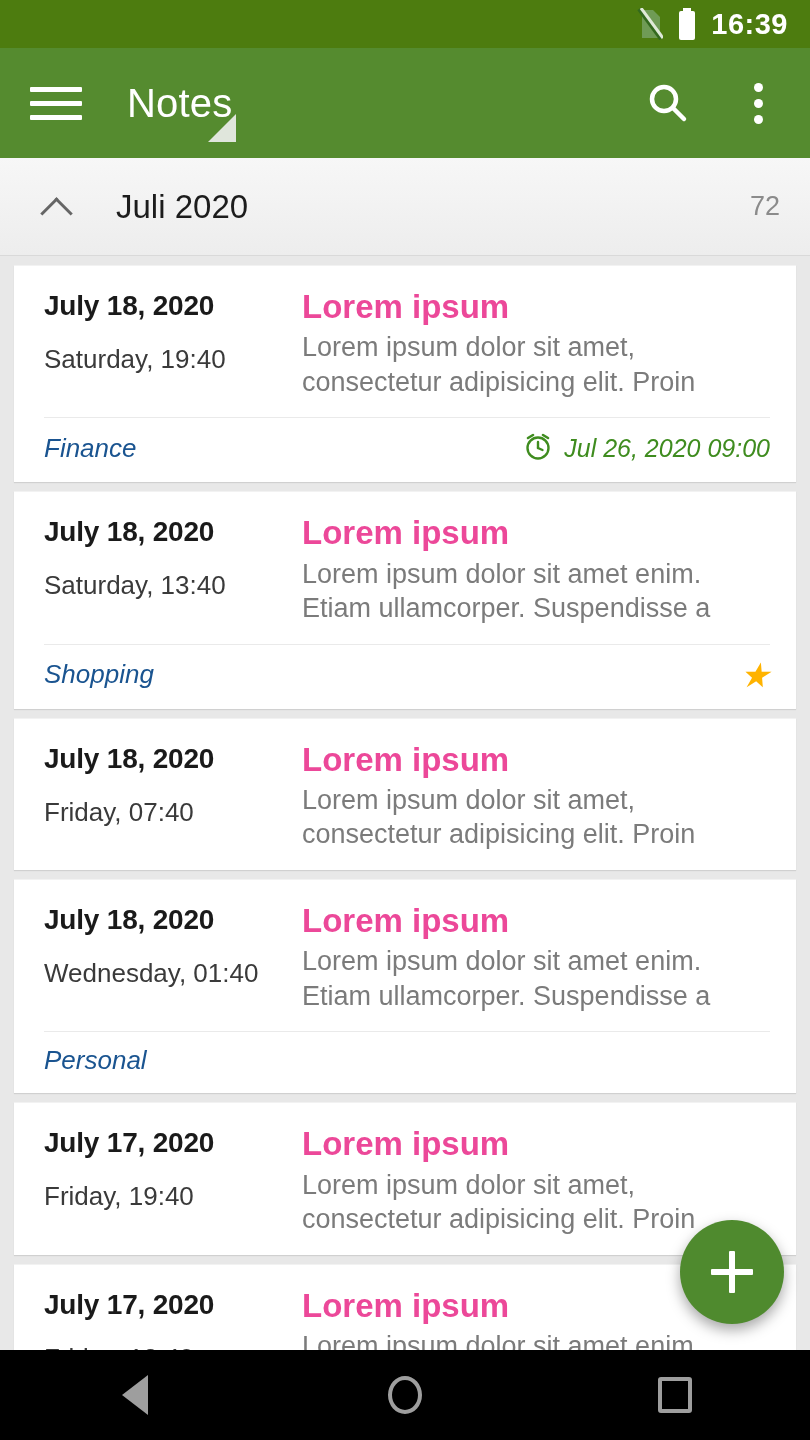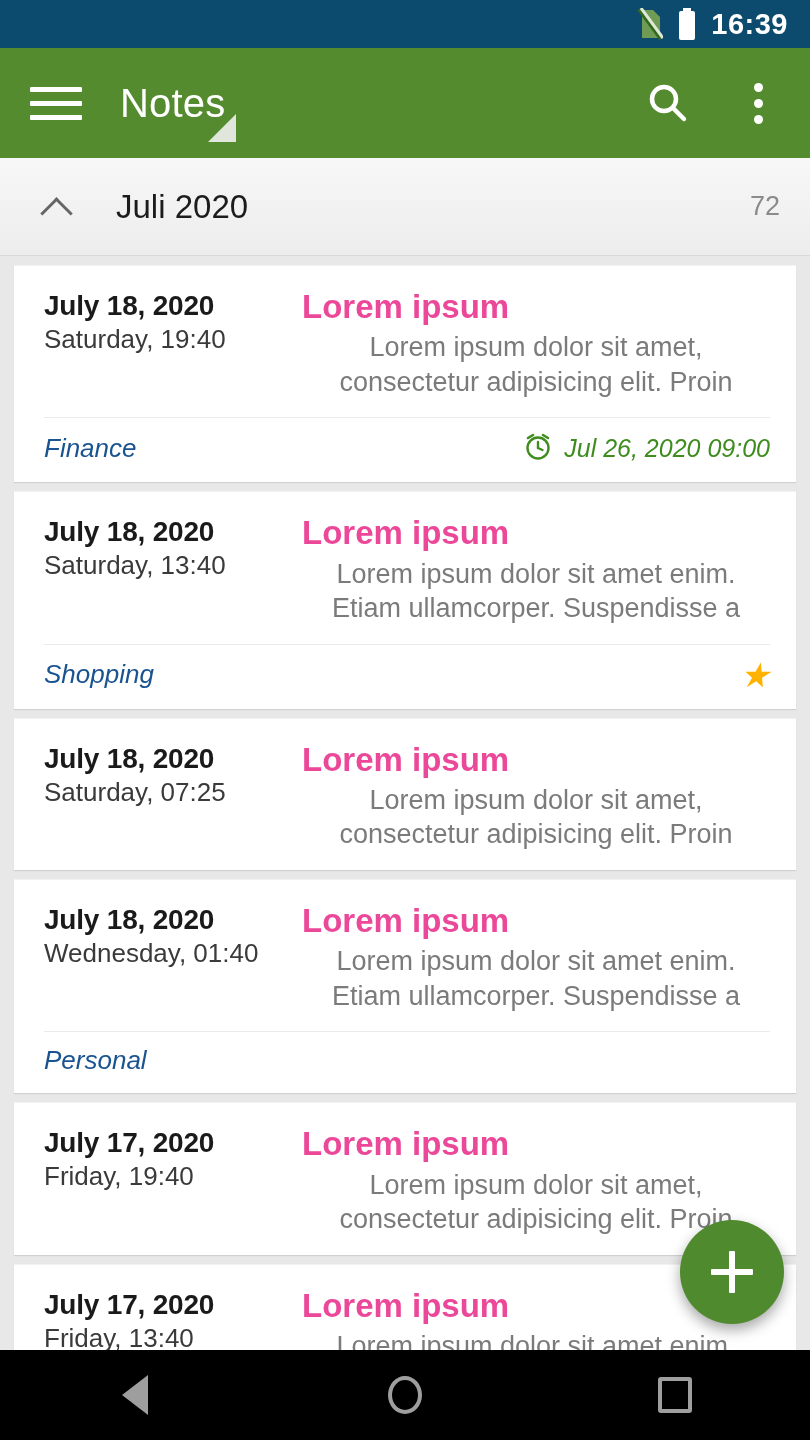--- a/index.html
+++ b/index.html
@@ -6,35 +6,36 @@
   html, body {
     width:810px; height:1440px;
     font-family:"Liberation Sans", sans-serif;
     background:#e8e8e8;
     overflow:hidden;
   }
   .phone { width:810px; height:1440px; display:flex; flex-direction:column; position:relative; }
 
   
   .statusbar {
-    height:48px; background:#0c4a6e; flex:0 0 48px;
+    height:48px; background:#4d7c0f; flex:0 0 48px;
     display:flex; align-items:center; justify-content:flex-end;
     padding-right:22px; gap:14px;
   }
   .sb-icon { display:flex; align-items:center; }
   .sb-time {
     color:#ffffff; font-size:29px; font-weight:bold;
     letter-spacing:0.5px; line-height:1;
   }
 
   
   .toolbar {
     height:110px; background:#558b2f; flex:0 0 110px;
     display:flex; align-items:center; position:relative;
     padding:0 26px 0 30px;
+    gap:7px;
   }
   .hamburger { width:52px; height:40px; display:flex; flex-direction:column; justify-content:center; gap:9px; cursor:pointer; }
   .hamburger span { display:block; height:5px; background:#ffffff; border-radius:1px; width:100%; }
   .toolbar-title {
     color:#ffffff; font-size:40px; margin-left:38px; letter-spacing:0.2px;
   }
   .drag-handle {
     position:absolute; left:208px; bottom:16px;
     width:0; height:0;
     border-left:28px solid transparent;
@@ -68,24 +69,24 @@
   .list { flex:1 1 auto; background:#e8e8e8; padding-top:9px; overflow:hidden; position:relative; }
   .card {
     background:#ffffff; margin:0 14px 9px 14px;
     border-top:1px solid #f2f2f2;
     box-shadow:0 1px 1px rgba(0,0,0,0.10);
     padding:0 0 0 0;
   }
   .card-main { display:flex; padding:20px 26px 18px 30px; }
   .card-left { width:258px; flex:0 0 258px; padding-top:2px; }
   .note-date { font-size:28px; font-weight:bold; color:#1a1a1a; line-height:1.25; letter-spacing:-0.2px; }
-  .note-daytime { font-size:26px; color:#3a3a3a; line-height:1.3; margin-top:0; }
+  .note-daytime { font-size:26px; color:#3a3a3a; line-height:1.3; margin-top:20px; }
   .card-right { flex:1 1 auto; min-width:0; }
   .note-title { font-size:33px; font-weight:bold; color:#ec4899; line-height:1.28; }
-  .note-body { font-size:27px; color:#7b7b7b; line-height:1.28; margin-top:2px; white-space:pre-line;text-align:center; }
+  .note-body { font-size:27px; color:#7b7b7b; line-height:1.28; margin-top:2px; white-space:pre-line; }
   .card-footer {
     display:flex; align-items:center;
     border-top:1px solid #eaeaea;
     margin:0 26px 0 30px;
     padding:13px 0 17px 0;
     min-height:54px;
     font-style:italic;
   }
   .category { font-size:26px; color:#1a5490; cursor:pointer; }
   .footer-right { margin-left:auto; display:flex; align-items:center; gap:12px; }
@@ -220,21 +221,21 @@
         <span class="footer-right">
           <span class="star">★</span>
         </span>
       </div>
     </div>
 
     <div class="card">
       <div class="card-main">
         <div class="card-left">
           <div class="note-date">July 18, 2020</div>
-          <div class="note-daytime">Saturday, 07:25</div>
+          <div class="note-daytime">Friday, 07:40</div>
         </div>
         <div class="card-right">
           <div class="note-title">Lorem ipsum</div>
           <div class="note-body">Lorem ipsum dolor sit amet,
 consectetur adipisicing elit. Proin</div>
         </div>
       </div>
     </div>
 
     <div class="card">

